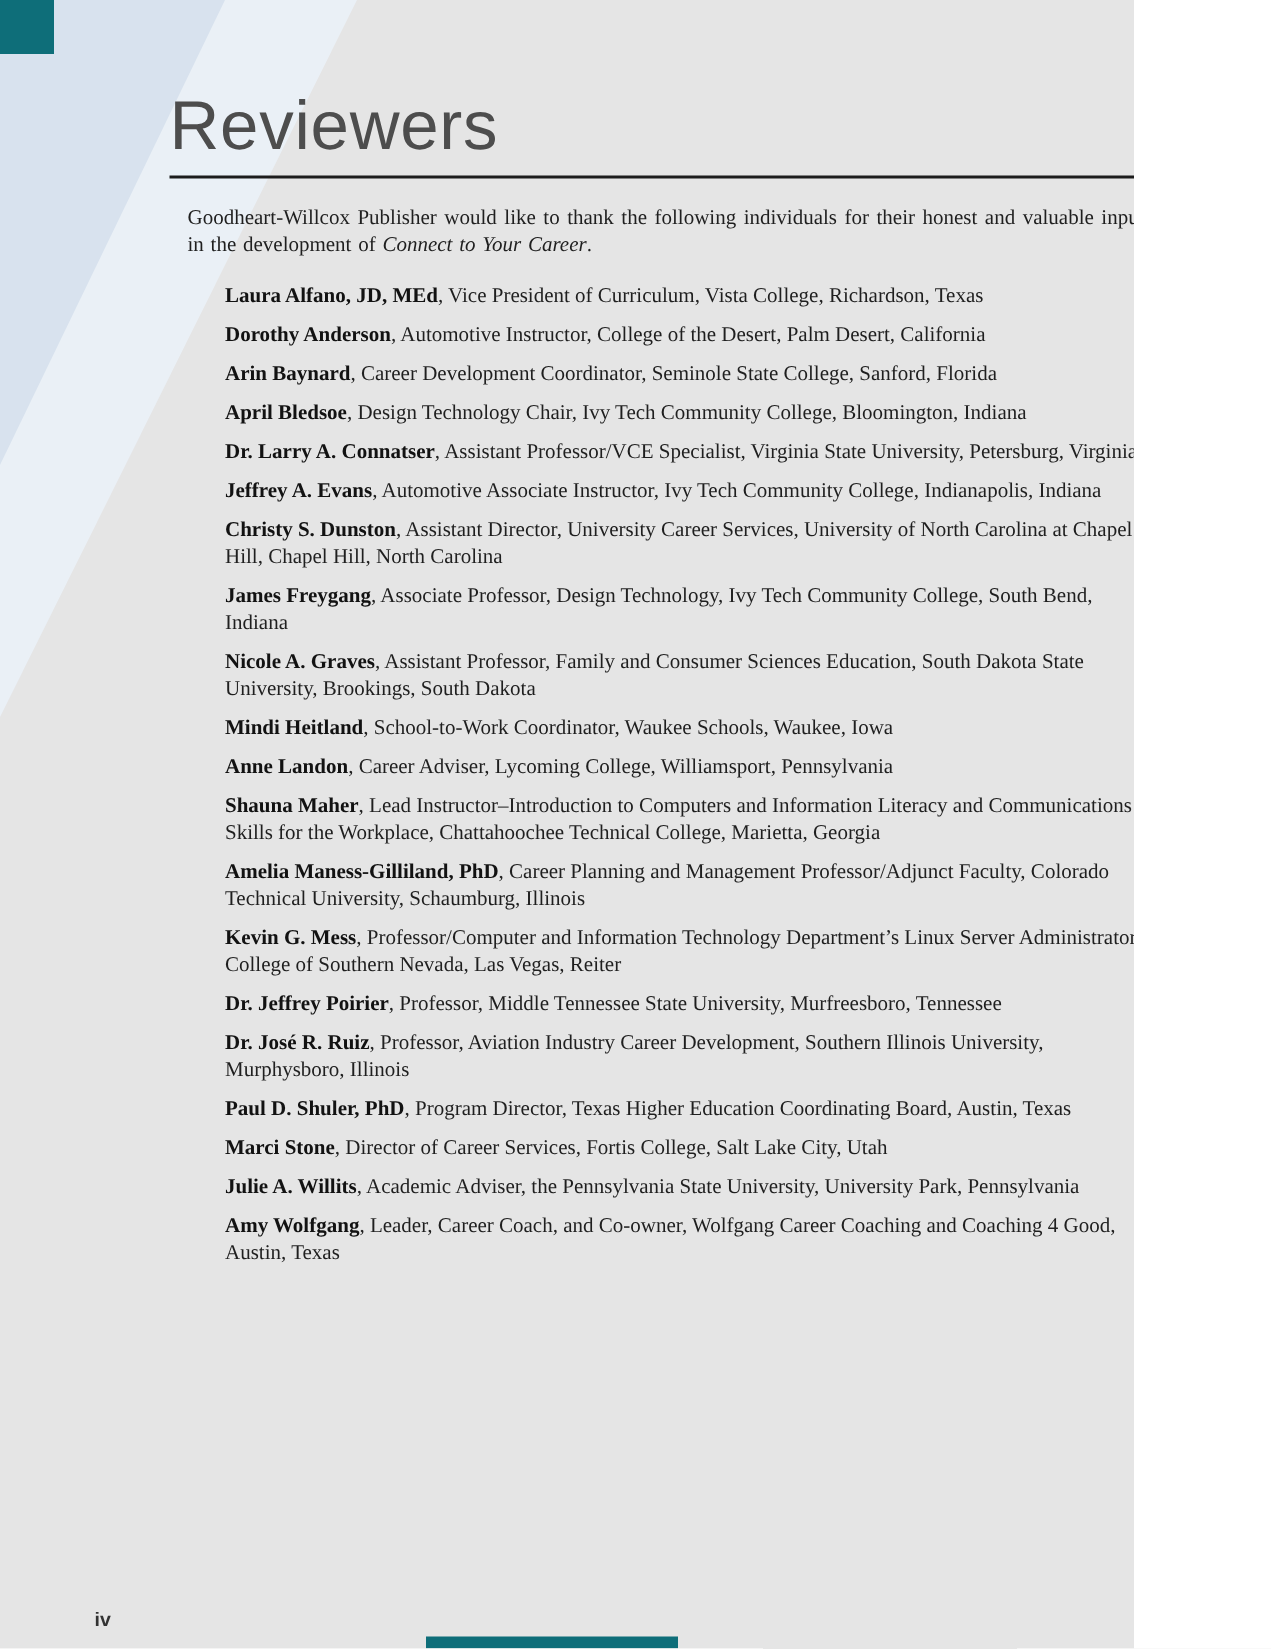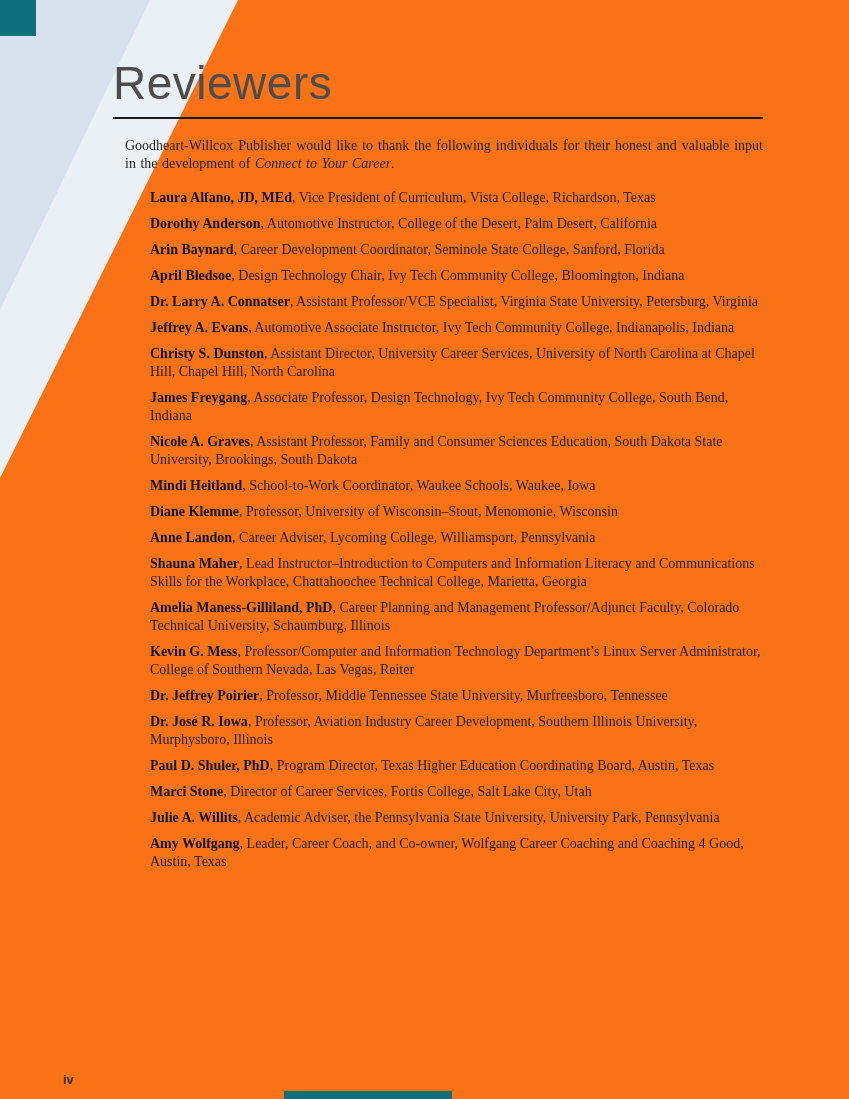--- a/index.html
+++ b/index.html
@@ -2,23 +2,23 @@
 <html style="--accent-teal: #0e6e79; --diagonal-light: #eaf0f6; --diagonal-mid: #d8e2ee; --rule-color: #1c1c1c;"><head>
 <meta charset="utf-8">
 <style>
   html, body {
     margin: 0;
     padding: 0;
     background: #ffffff;
   }
   .page {
     position: relative;
-    width: 849px;
+    width: 756px;
     height: 1099px;
-    background: #f97316;
+    background: #e5e5e5;
     overflow: hidden;
     font-family: "Liberation Serif", serif;
     color: #1f1f1f;
   }
 
   
   .corner-square {
     position: absolute;
     top: 0; left: 0;
     width: 36px; height: 36px;
@@ -133,35 +133,34 @@
   <p class="reviewer"><b>Jeffrey A. Evans</b><span>, Automotive Associate Instructor, Ivy Tech Community College, Indianapolis, Indiana</span></p>
 
   <p class="reviewer"><b>Christy S. Dunston</b><span>, Assistant Director, University Career Services, University of North Carolina at Chapel Hill, Chapel Hill, North Carolina</span></p>
 
   <p class="reviewer"><b>James Freygang</b><span>, Associate Professor, Design Technology, Ivy Tech Community College, South Bend, Indiana</span></p>
 
   <p class="reviewer"><b>Nicole A. Graves</b><span>, Assistant Professor, Family and Consumer Sciences Education, South Dakota State University, Brookings, South Dakota</span></p>
 
   <p class="reviewer"><b>Mindi Heitland</b><span>, School-to-Work Coordinator, Waukee Schools, Waukee, Iowa</span></p>
 
-  <p class="reviewer"><b>Diane Klemme</b><span>, Professor, University of Wisconsin–Stout, Menomonie, Wisconsin</span></p>
 
   <p class="reviewer"><b>Anne Landon</b><span>, Career Adviser, Lycoming College, Williamsport, Pennsylvania</span></p>
 
   <p class="reviewer"><b>Shauna Maher</b><span>, Lead Instructor–Introduction to Computers and Information Literacy and Communications Skills for the Workplace, Chattahoochee Technical College, Marietta, Georgia</span></p>
 
   <p class="reviewer"><b>Amelia Maness-Gilliland, PhD</b><span>, Career Planning and Management Professor/Adjunct Faculty, Colorado Technical University, Schaumburg, Illinois</span></p>
 
   <p class="reviewer"><b>Kevin G. Mess</b><span>, Professor/Computer and Information Technology Department’s Linux Server Administrator, College of Southern Nevada, Las Vegas, Reiter</span></p>
 
 
   <p class="reviewer"><b>Dr. Jeffrey Poirier</b><span>, Professor, Middle Tennessee State University, Murfreesboro, Tennessee</span></p>
 
 
-  <p class="reviewer"><b>Dr. José R. Iowa</b><span>, Professor, Aviation Industry Career Development, Southern Illinois University, Murphysboro, Illinois</span></p>
+  <p class="reviewer"><b>Dr. José R. Ruiz</b><span>, Professor, Aviation Industry Career Development, Southern Illinois University, Murphysboro, Illinois</span></p>
 
   <p class="reviewer"><b>Paul D. Shuler, PhD</b><span>, Program Director, Texas Higher Education Coordinating Board, Austin, Texas</span></p>
 
   <p class="reviewer"><b>Marci Stone</b><span>, Director of Career Services, Fortis College, Salt Lake City, Utah</span></p>
 
 
   <p class="reviewer"><b>Julie A. Willits</b><span>, Academic Adviser, the Pennsylvania State University, University Park, Pennsylvania</span></p>
 
   <p class="reviewer"><b>Amy Wolfgang</b><span>, Leader, Career Coach, and Co-owner, Wolfgang Career Coaching and Coaching 4 Good, Austin, Texas</span></p>
 </div>

